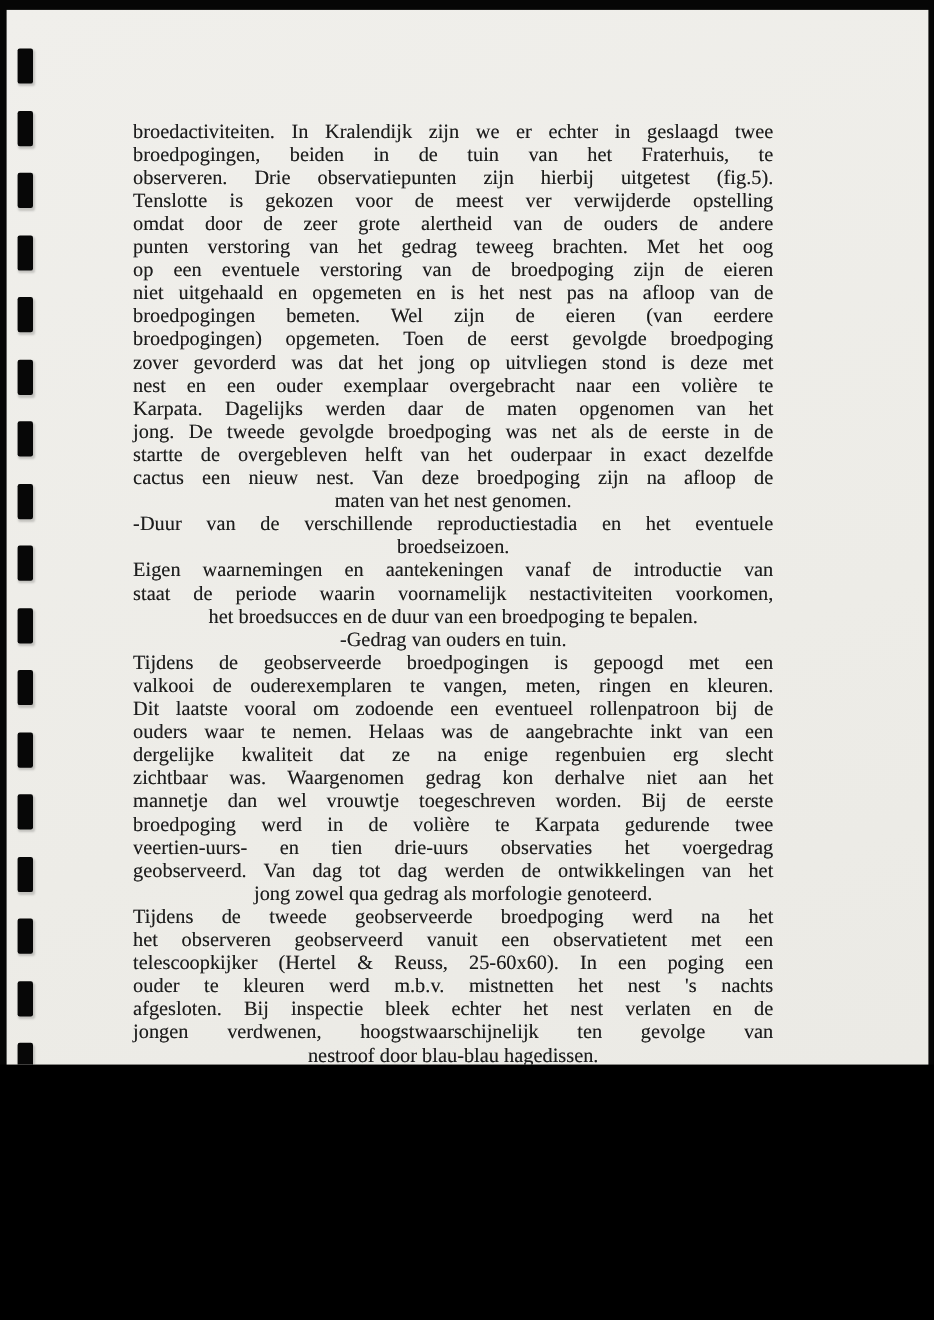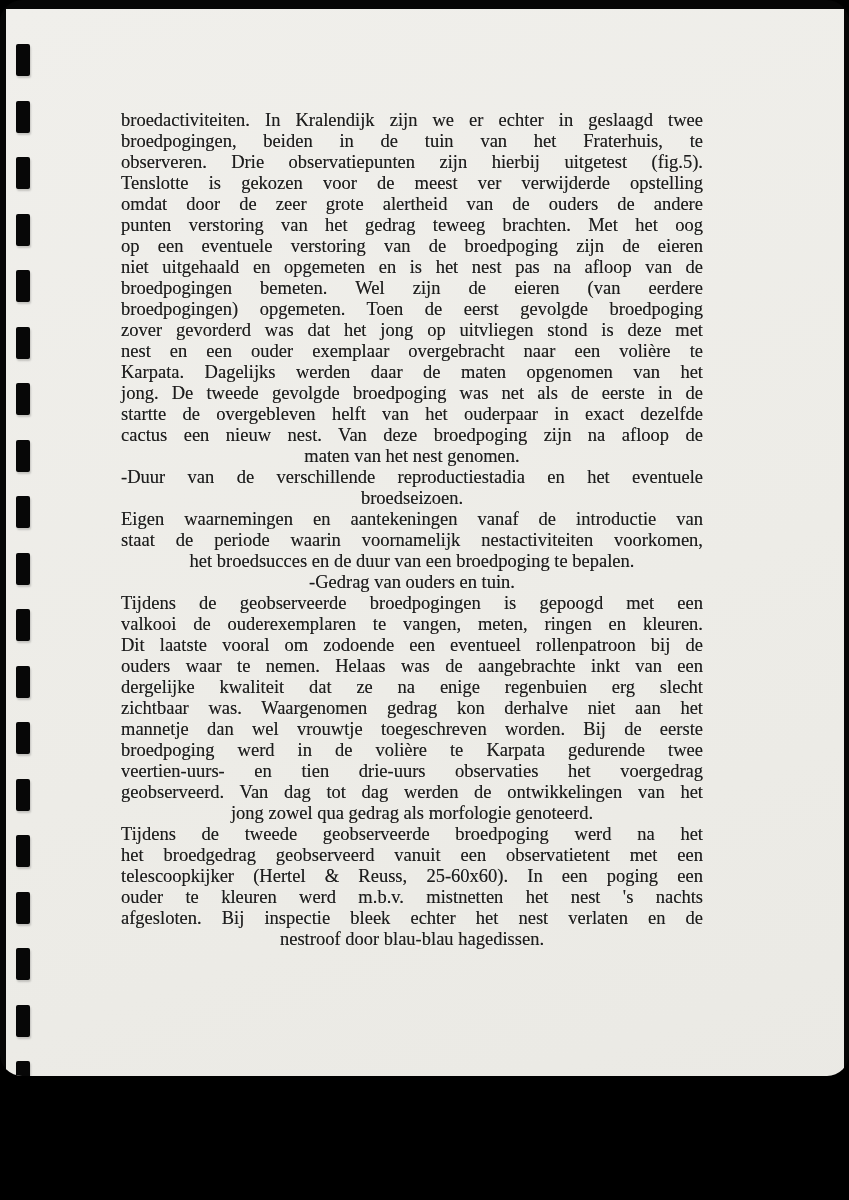--- a/index.html
+++ b/index.html
@@ -3,25 +3,24 @@
 <meta charset="utf-8">
 <style>
   html, body {
     margin: 0;
     padding: 0;
     background: #000;
   }
   .stage {
     position: relative;
     width: 849px;
-    height: 1076px;
+    height: 968px;
     background: #060606;
     overflow: hidden;
     font-family: "Liberation Serif", "DejaVu Serif", serif;
-    border-radius: 22px;
   }
   
   .paper {
     position: absolute;
     left: 6px;
     top: 9px;
     width: 838px;
     height: 1174px;
     background: linear-gradient(160deg, #f0efeb 0%, #edece7 55%, #eae9e4 100%);
   }
@@ -104,24 +103,25 @@
         <div class="line justify">Dit laatste vooral om zodoende een eventueel rollenpatroon bij de</div>
         <div class="line justify">ouders waar te nemen. Helaas was de aangebrachte inkt van een</div>
         <div class="line justify">dergelijke kwaliteit dat ze na enige regenbuien erg slecht</div>
         <div class="line justify">zichtbaar was. Waargenomen gedrag kon derhalve niet aan het</div>
         <div class="line justify">mannetje dan wel vrouwtje toegeschreven worden. Bij de eerste</div>
         <div class="line justify">broedpoging werd in de volière te Karpata gedurende twee</div>
         <div class="line justify">veertien-uurs- en tien drie-uurs observaties het voergedrag</div>
         <div class="line justify">geobserveerd. Van dag tot dag werden de ontwikkelingen van het</div>
         <div class="line">jong zowel qua gedrag als morfologie genoteerd.</div>
         <div class="line justify">Tijdens de tweede geobserveerde broedpoging werd na het</div>
-        <div class="line justify">het broedgedrag geobserveerd vanuit een observatietent met een</div>
+        <div class="line justify">het observeren geobserveerd vanuit een observatietent met een</div>
         <div class="line justify">telescoopkijker (Hertel &amp; Reuss, 25-60x60). In een poging een</div>
         <div class="line justify">ouder te kleuren werd m.b.v. mistnetten het nest 's nachts</div>
         <div class="line justify">afgesloten. Bij inspectie bleek echter het nest verlaten en de</div>
+        <div class="line justify">jongen verdwenen, hoogstwaarschijnelijk ten gevolge van</div>
         <div class="line">nestroof door blau-blau hagedissen.</div>
       </div>
     <div class="pagenum">16</div>
   </div>
   <div id="holes">
       <div class="hole" style="top: 44px;"></div>
       <div class="hole" style="top: 100.5px;"></div>
       <div class="hole" style="top: 157px;"></div>
       <div class="hole" style="top: 213.5px;"></div>
       <div class="hole" style="top: 270px;"></div>

